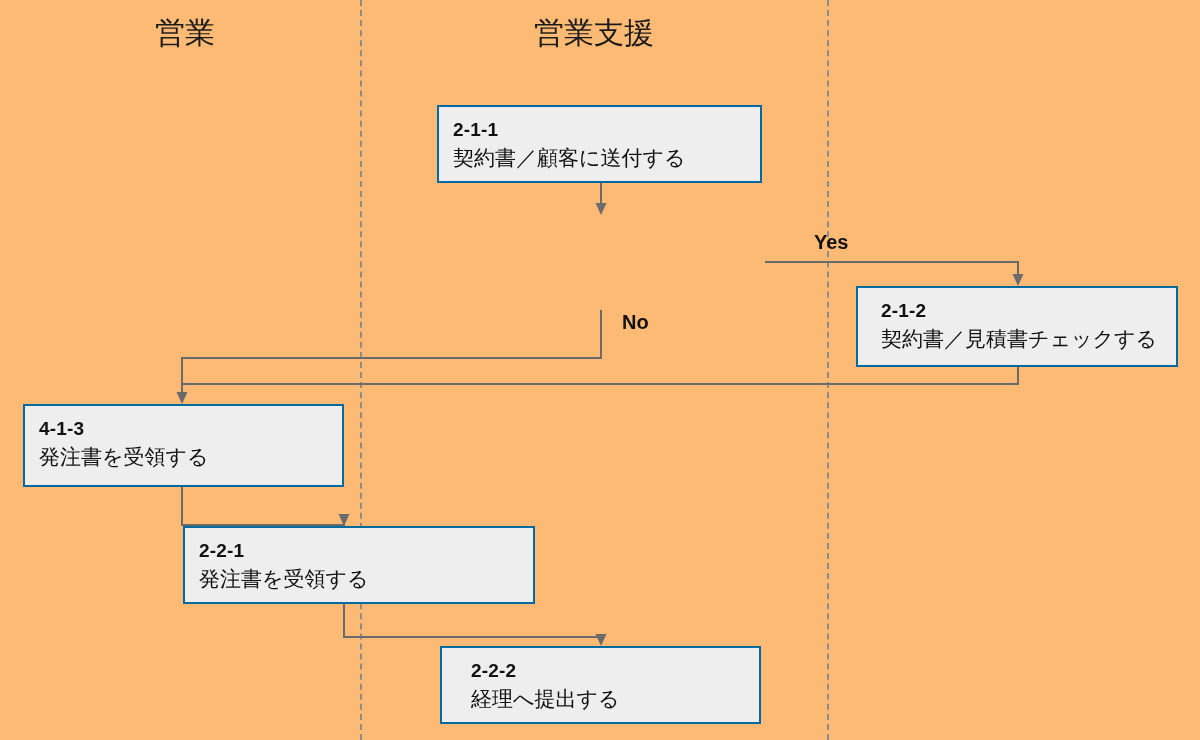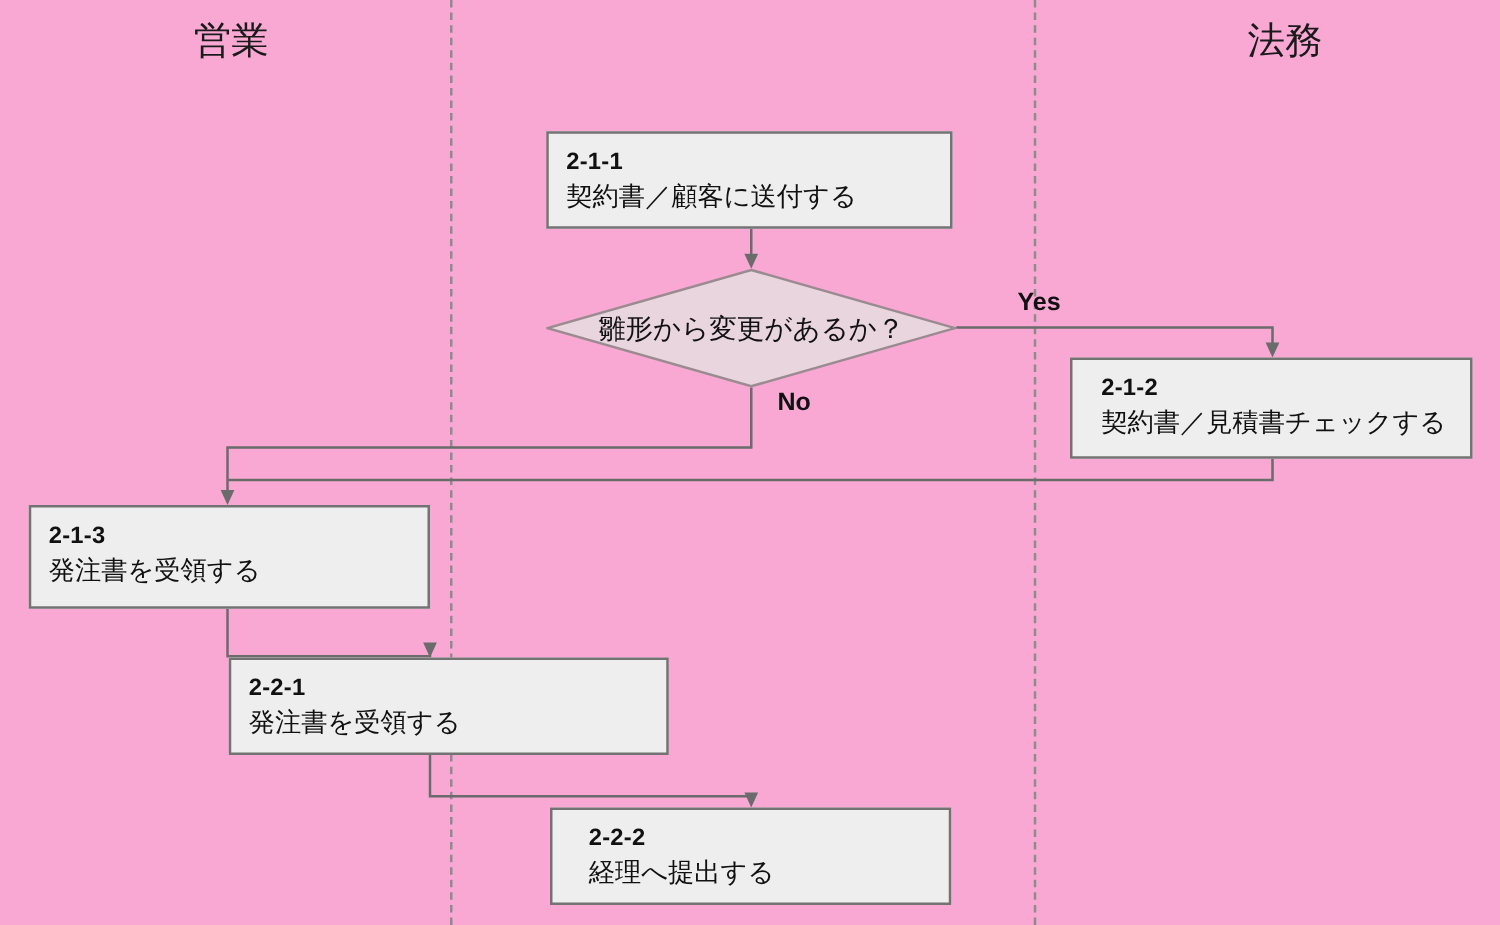--- a/index.html
+++ b/index.html
@@ -4,21 +4,21 @@
 <style>
   html, body {
     margin: 0;
     padding: 0;
     background: #ffffff;
   }
   #canvas {
     position: relative;
     width: 1200px;
     height: 740px;
-    background: #f9a8d4;
+    background: #fdba74;
     font-family: "Liberation Sans", "DejaVu Sans", sans-serif;
     overflow: hidden;
   }
   
   .lane-title {
     position: absolute;
     text-align: center;
     font-size: 30px;
     line-height: 1.1;
     color: #1a1a1a;
@@ -31,21 +31,21 @@
     top: 0;
     width: 0;
     height: 740px;
     border-left: 2px dashed #8c8c8c;
   }
   
   .node {
     position: absolute;
     box-sizing: border-box;
     background: #eeeeee;
-    border: 2px solid #737373;
+    border: 2px solid #0369a1;
     padding: 10px 12px 8px 14px;
     color: #111111;
   }
   .node .nid {
     font-size: 19px;
     font-weight: 700;
     line-height: 1.35;
     letter-spacing: 0.2px;
     display: block;
   }
@@ -93,21 +93,21 @@
 </style>
 </head>
 <body>
 
 <div id="canvas">
 
   <div class="lane-divider" style="left:360px;"></div>
   <div class="lane-divider" style="left:827px;"></div>
 
   <div class="lane-title" style="left:90px; top:16px; width:190px;">営業</div>
-  <div class="lane-title" style="left:948px; top:16px; width:160px;">法務</div>
+  <div class="lane-title" style="left:498px; top:16px; width:192px;">営業支援</div>
 
   <svg id="edges" viewBox="0 0 1200 740" xmlns="http://www.w3.org/2000/svg">
 
     <g>
       <line x1="601" y1="183" x2="601" y2="205"></line>
       <polygon points="601,215 595.5,203 606.5,203"></polygon>
     </g>
 
     <g>
       <path d="M 765 262 L 1018 262 L 1018 276"></path>
@@ -138,37 +138,31 @@
     <span class="nid">2-1-1</span>
     <span class="ntext">契約書／顧客に送付する</span>
   </div>
 
   <div class="node" style="left:856px; top:286px; width:322px; height:81px;padding-left:23px;">
     <span class="nid">2-1-2</span>
     <span class="ntext">契約書／見積書チェックする</span>
   </div>
 
   <div class="node" style="left:23px; top:404px; width:321px; height:83px;">
-    <span class="nid">2-1-3</span>
+    <span class="nid">4-1-3</span>
     <span class="ntext">発注書を受領する</span>
   </div>
 
   <div class="node" style="left:183px; top:526px; width:352px; height:78px;">
     <span class="nid">2-2-1</span>
     <span class="ntext">発注書を受領する</span>
   </div>
 
   <div class="node" style="left:440px; top:646px; width:321px; height:78px;padding-left:29px;">
     <span class="nid">2-2-2</span>
     <span class="ntext">経理へ提出する</span>
   </div>
 
-  <div class="decision" style="left:437px; top:215px; width:328px; height:95px;">
-    <svg width="328" height="95" viewBox="0 0 328 95" xmlns="http://www.w3.org/2000/svg">
-      <polygon points="164,1 327,47.5 164,94 1,47.5" fill="#e8d5dd" stroke="#9a8b90" stroke-width="2"></polygon>
-    </svg>
-    <div class="dlabel">雛形から変更があるか？</div>
-  </div>
 
   <div class="edge-label" style="left:768px; top:231px;margin-left:46px;">Yes</div>
   <div class="edge-label" style="left:622px; top:311px;">No</div>
 
 </div>
 
 </body></html>

